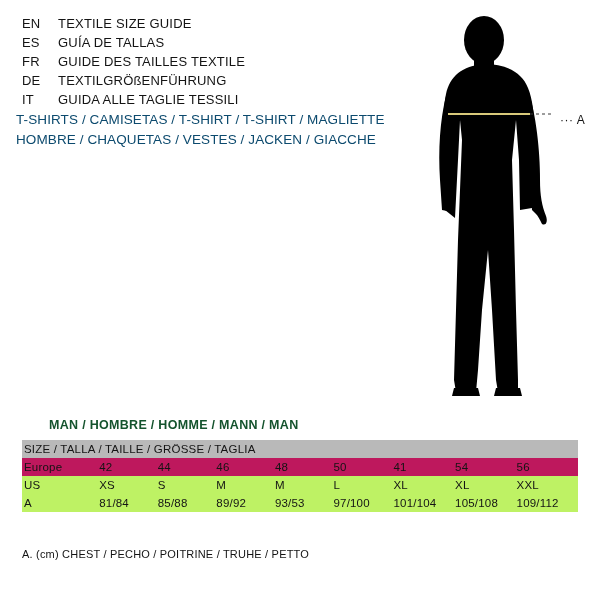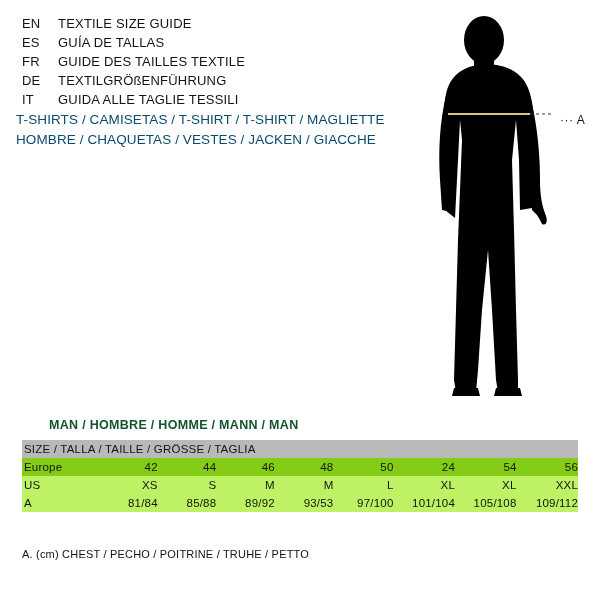--- a/index.html
+++ b/index.html
@@ -108,33 +108,33 @@
     height: 18px;
     vertical-align: middle;
     letter-spacing: 0.2px;
   }
   .row-header td {
     background: #b9b9b9;
     font-weight: normal;
     height: 17px;
   }
   .row-shade td {
-    background: #84cc16;
+    background: #be185d;
   }
   .row-plain td {
     background: #bef264;
   }
   .col-label {
     width: 86px;
     padding-left: 2px !important;
     margin-top: 41px;
   }
   .cell {
     width: 67px;
-    text-align: right;
+    text-align: left;
   }
   .footnote {
     position: absolute;
     left: 22px;
     top: 548px;
     font-size: 11px;
     color: #141414;
     letter-spacing: 0.2px;
     white-space: nowrap;
   }
@@ -231,21 +231,21 @@
       <tr class="row-header">
         <td class="col-label" colspan="9">SIZE / TALLA / TAILLE / GRÖSSE / TAGLIA</td>
       </tr>
       <tr class="row-shade">
         <td class="col-label">Europe</td>
         <td class="cell">42</td>
         <td class="cell">44</td>
         <td class="cell">46</td>
         <td class="cell">48</td>
         <td class="cell">50</td>
-        <td class="cell">24</td>
+        <td class="cell">41</td>
         <td class="cell">54</td>
         <td class="cell">56</td>
       </tr>
       <tr class="row-plain">
         <td class="col-label">US</td>
         <td class="cell">XS</td>
         <td class="cell">S</td>
         <td class="cell">M</td>
         <td class="cell">M</td>
         <td class="cell">L</td>

